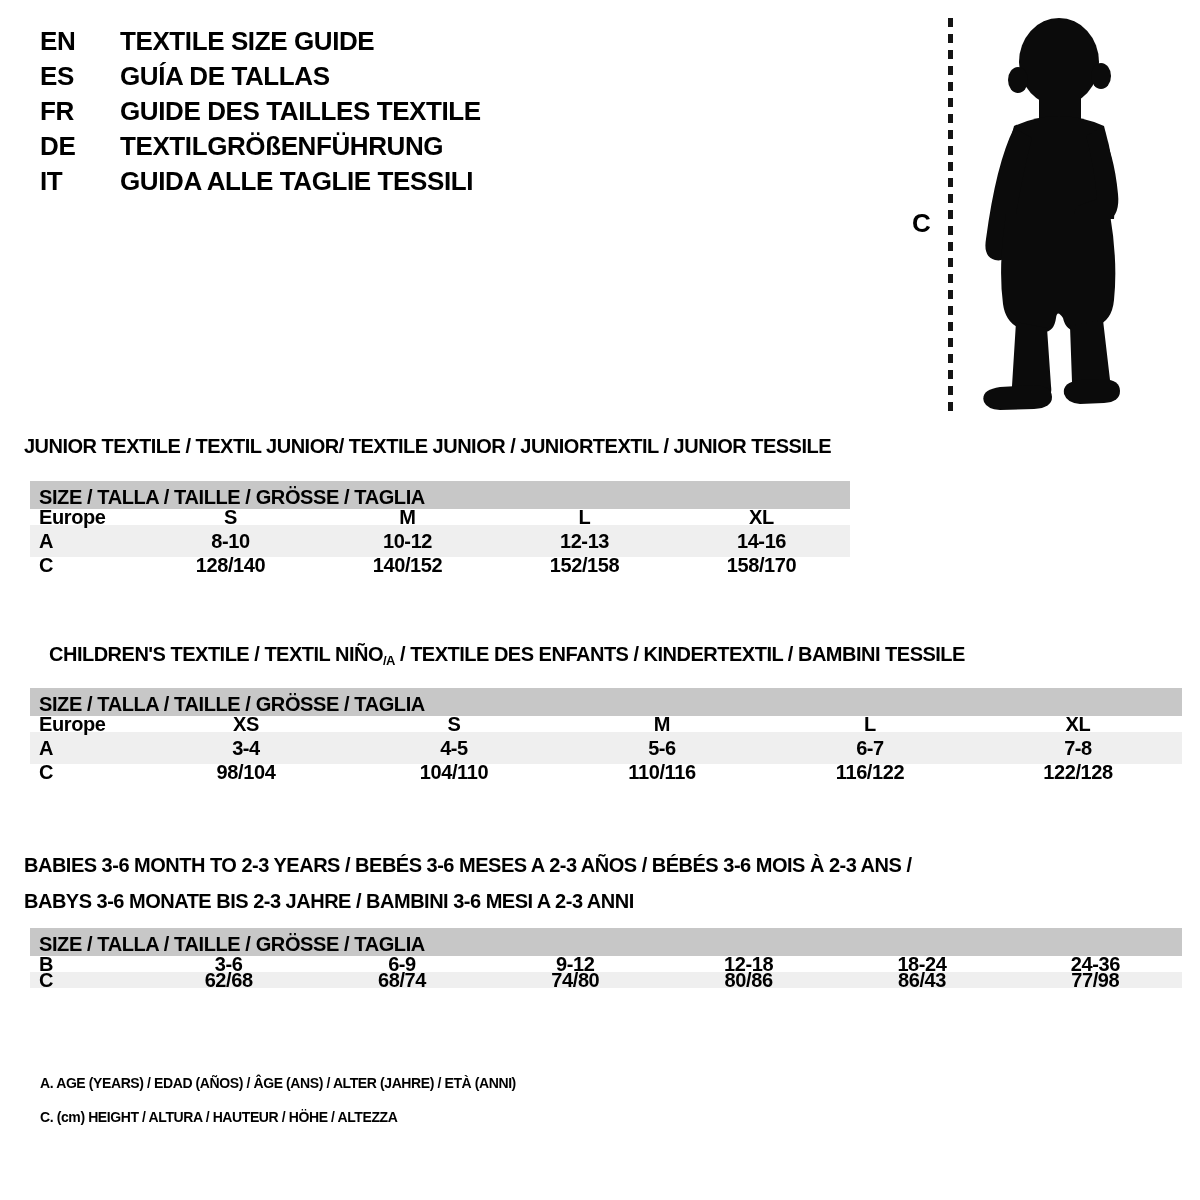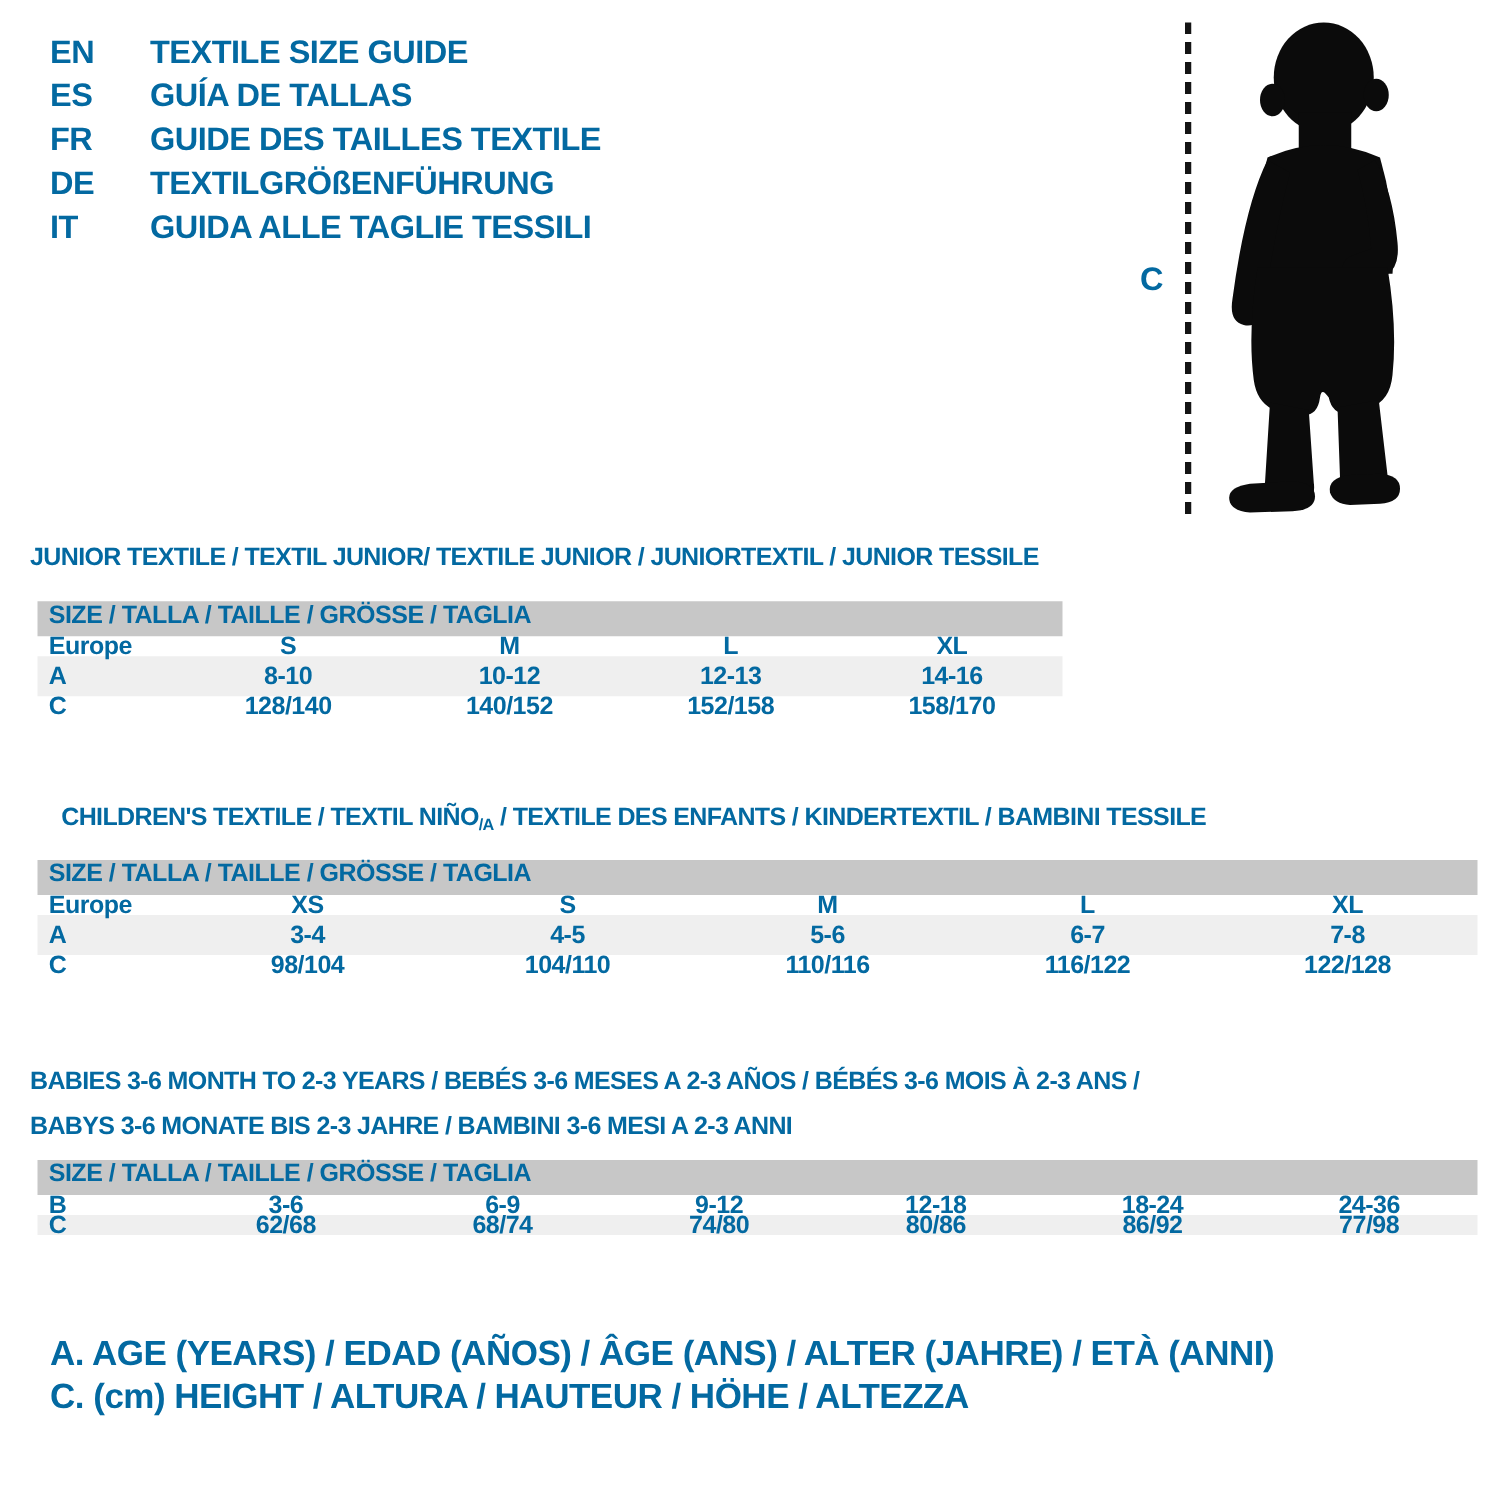--- a/index.html
+++ b/index.html
@@ -3,21 +3,21 @@
 <meta charset="utf-8">
 <style>
   * { margin: 0; padding: 0; box-sizing: border-box; }
   html, body { background: #ffffff; }
   .page {
     position: relative;
     width: 1200px;
     height: 1200px;
     background: #ffffff;
     font-family: "Liberation Sans", sans-serif;
-    color: #0369a1;
+    color: #000000;
     overflow: hidden;
     letter-spacing: -0.4px;
   }
   .abs { position: absolute; }
 
   
   .langs { left: 40px; top: 24px; font-size: 26px; font-weight: bold; }
   .lang-row { display: flex; height: 35px; align-items: center; }
   .lang-code { width: 80px; flex: 0 0 80px; }
 
@@ -31,31 +31,31 @@
 
   
   .sec-title { font-size: 20px; font-weight: bold; letter-spacing: -0.5px; }
   .sec-title .sub { font-size: 13px; position: relative; top: 4px; }
   .two-line { line-height: 36px; }
 
   
   .tbl { font-weight: bold; font-size: 20px; }
   .bar {
     height: 28px; background: #c7c7c7;
-    display: flex; align-items: flex-start; padding-left: 9px;
+    display: flex; align-items: flex-end; padding-left: 9px;
   }
   .trow { display: flex; align-items: center; }
   .trow.h33 { height: 16px; }
   .trow.h32 { height: 32px; }
   .trow.shade { background: #efefef; }
   .lbl { flex: 0 0 112px; padding-left: 9px; }
   .cell { flex: 1 1 0; text-align: center; }
 
   
-  .legend { left: 40px; top: 1066px; font-size: 28px; font-weight: bold; line-height: 34px; }
+  .legend { left: 40px; top: 1066px; font-size: 14px; font-weight: bold; line-height: 34px; }
 </style>
 </head>
 <body>
 
 <div class="page">
 
   <div class="abs langs">
     <div class="lang-row">
       <span class="lang-code">EN</span>
       <span>TEXTILE SIZE GUIDE</span>
@@ -174,21 +174,21 @@
       <span class="cell">12-18</span>
       <span class="cell">18-24</span>
       <span class="cell">24-36</span>
     </div>
     <div class="trow h33 shade">
       <span class="lbl">C</span>
       <span class="cell">62/68</span>
       <span class="cell">68/74</span>
       <span class="cell">74/80</span>
       <span class="cell">80/86</span>
-      <span class="cell">86/92</span>
+      <span class="cell">86/43</span>
       <span class="cell">77/98</span>
     </div>
   </div>
 
   <div class="abs legend">
     <div>A. AGE (YEARS) / EDAD (AÑOS) / ÂGE (ANS) / ALTER (JAHRE) / ETÀ (ANNI)</div>
     <div>C. (cm) HEIGHT / ALTURA / HAUTEUR / HÖHE / ALTEZZA</div>
   </div>
 
 </div>

